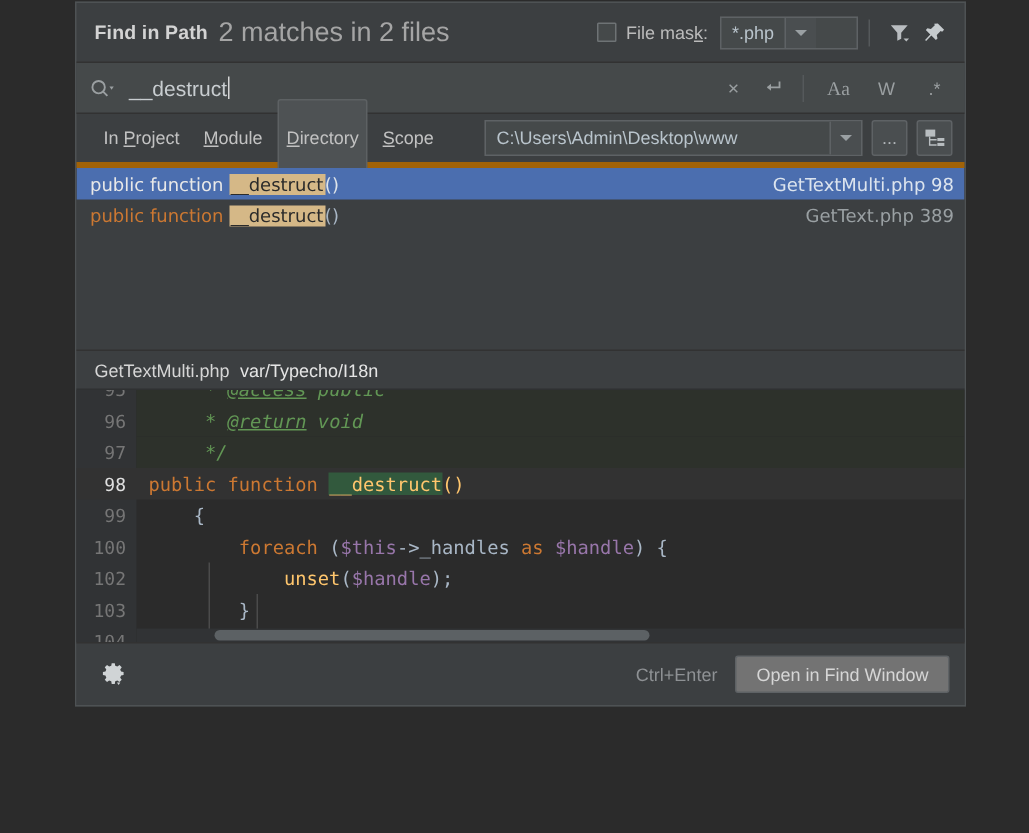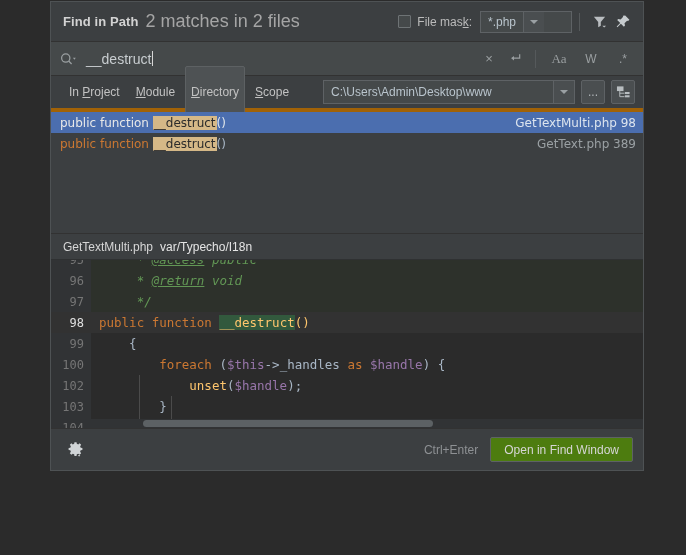--- a/index.html
+++ b/index.html
@@ -336,21 +336,21 @@
     color: #8e9194;
     margin-right: 12px;
   }
   .primary-btn {
     height: 25px;
     padding: 0 13px;
     display: flex;
     align-items: center;
     font-size: 12px;
     color: #d6d6d6;
-    background: #4d7c0f;
+    background: #737373;
     border: 1px solid #5e6265;
     border-radius: 2px;
     box-sizing: border-box;
   }
   svg { display: block; }
 </style>
 </head>
 <body>
 
 <div id="dialog">

